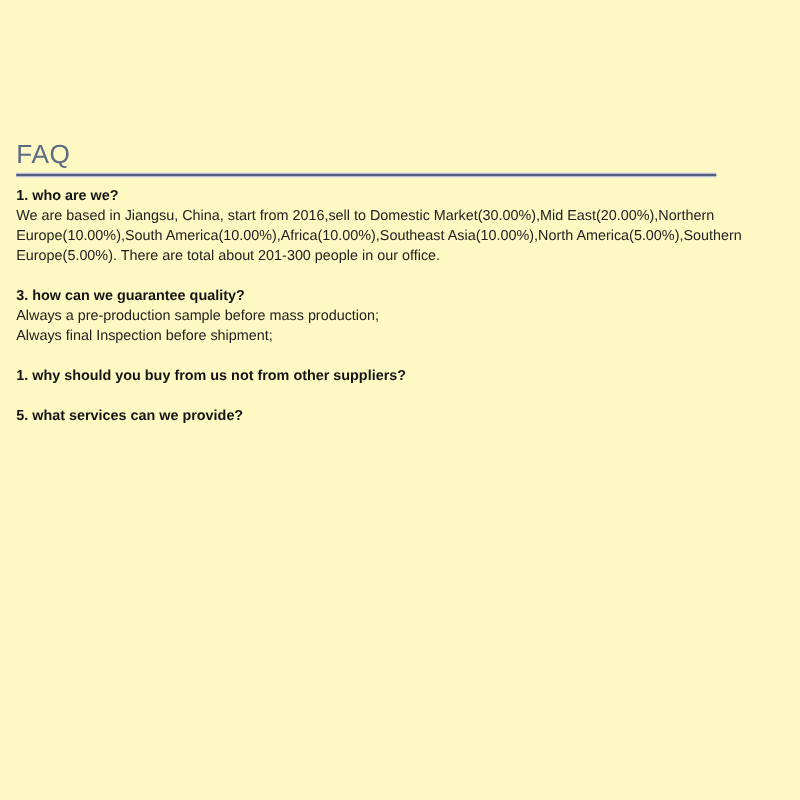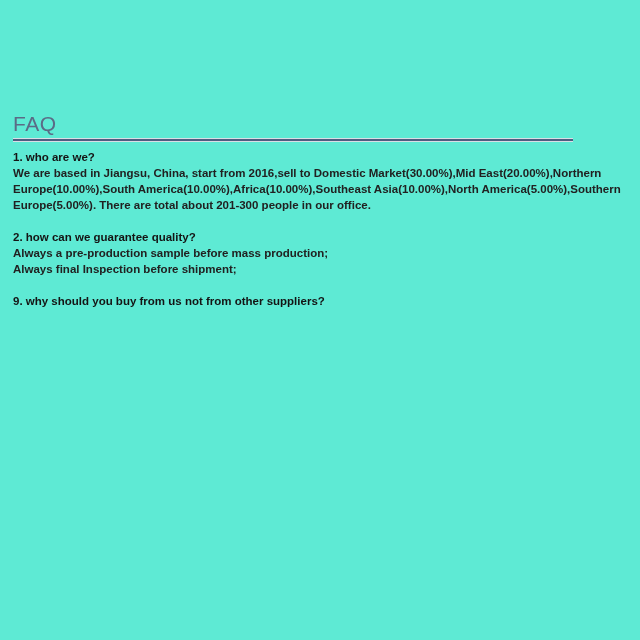--- a/index.html
+++ b/index.html
@@ -6,21 +6,21 @@
   html, body {
     width: 640px;
     height: 640px;
     background: #ffffff;
     font-family: "Liberation Sans", sans-serif;
     overflow: hidden;
   }
   .page {
     width: 640px;
     height: 640px;
-    background: #5eead4;
+    background: #fef9c3;
     padding: 112px 12px 0 13px;
   }
   .faq-title {
     font-size: 21px;
     line-height: 24px;
     font-weight: 400;
     color: #5b6b86;
     letter-spacing: 0.5px;
   }
   .faq-divider {
@@ -38,21 +38,21 @@
   }
   .faq-question {
     font-size: 11.5px;
     line-height: 16px;
     font-weight: 700;
     color: #141414;
   }
   .faq-answer {
     font-size: 11.5px;
     line-height: 16px;
-    font-weight: 700;
+    font-weight: 400;
     color: #212121;
     white-space: pre-line;
     max-width: 620px;
   }
 </style>
 </head>
 <body>
 
 <div class="page">
 
@@ -63,27 +63,28 @@
   <div class="faq-list">
 
     <div class="faq-item">
       <div class="faq-question">1. who are we?</div>
       <div class="faq-answer">We are based in Jiangsu, China, start from 2016,sell to Domestic Market(30.00%),Mid East(20.00%),Northern
 Europe(10.00%),South America(10.00%),Africa(10.00%),Southeast Asia(10.00%),North America(5.00%),Southern
 Europe(5.00%). There are total about 201-300 people in our office.</div>
     </div>
 
     <div class="faq-item">
-      <div class="faq-question">2. how can we guarantee quality?</div>
+      <div class="faq-question">3. how can we guarantee quality?</div>
       <div class="faq-answer">Always a pre-production sample before mass production;
 Always final Inspection before shipment;</div>
     </div>
 
 
     <div class="faq-item">
-      <div class="faq-question">9. why should you buy from us not from other suppliers?</div>
+      <div class="faq-question">1. why should you buy from us not from other suppliers?</div>
     </div>
 
     <div class="faq-item">
+      <div class="faq-question">5. what services can we provide?</div>
     </div>
 
   </div>
 </div>
 
 </body></html>

